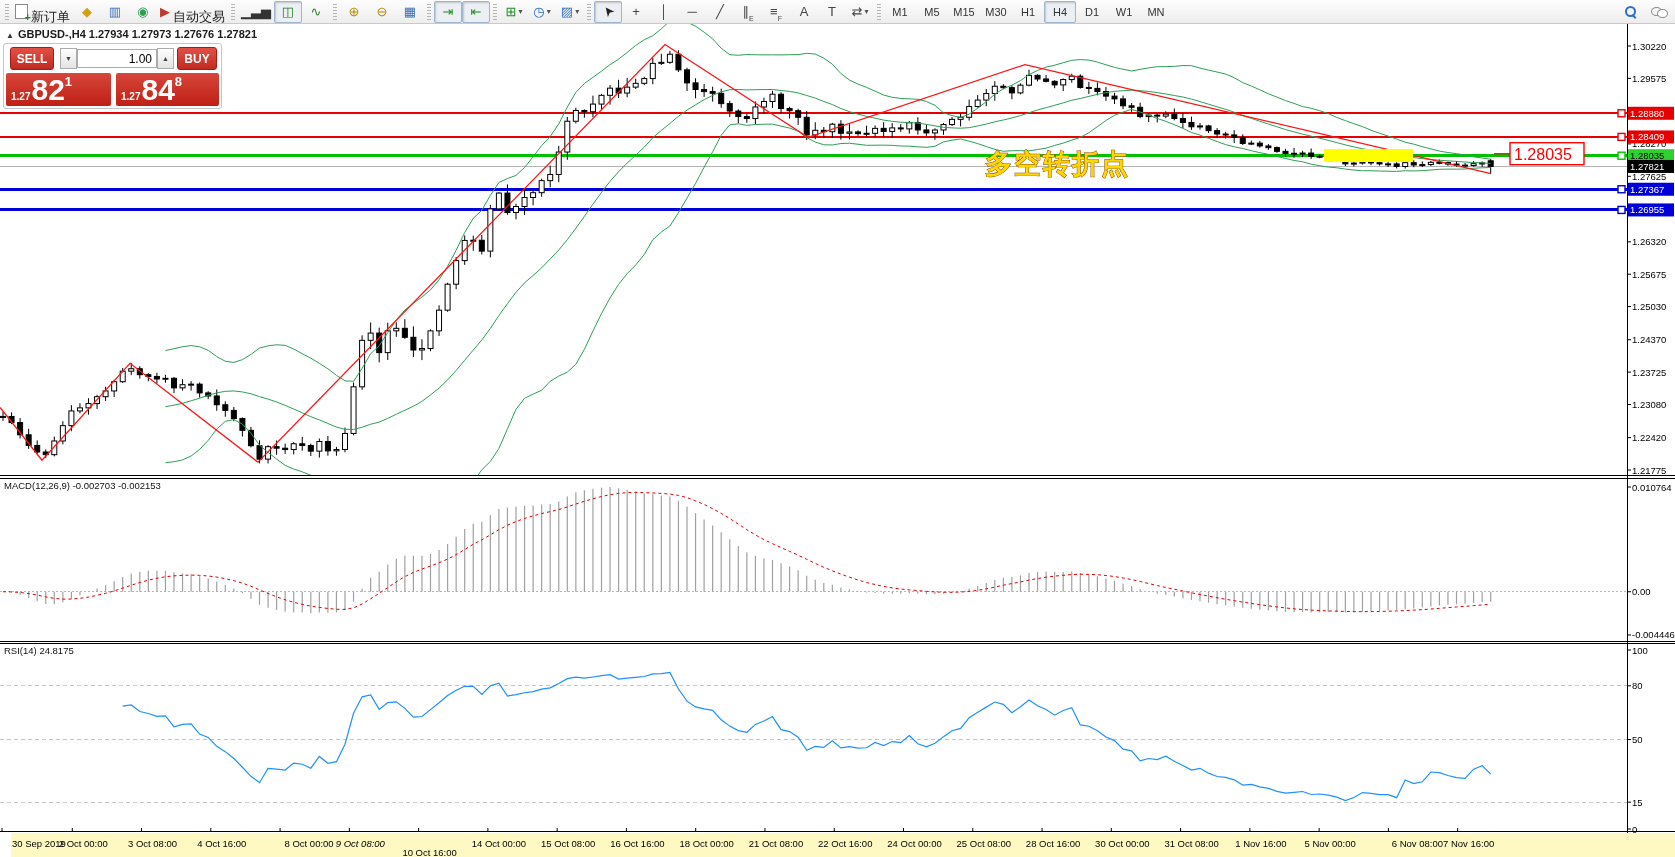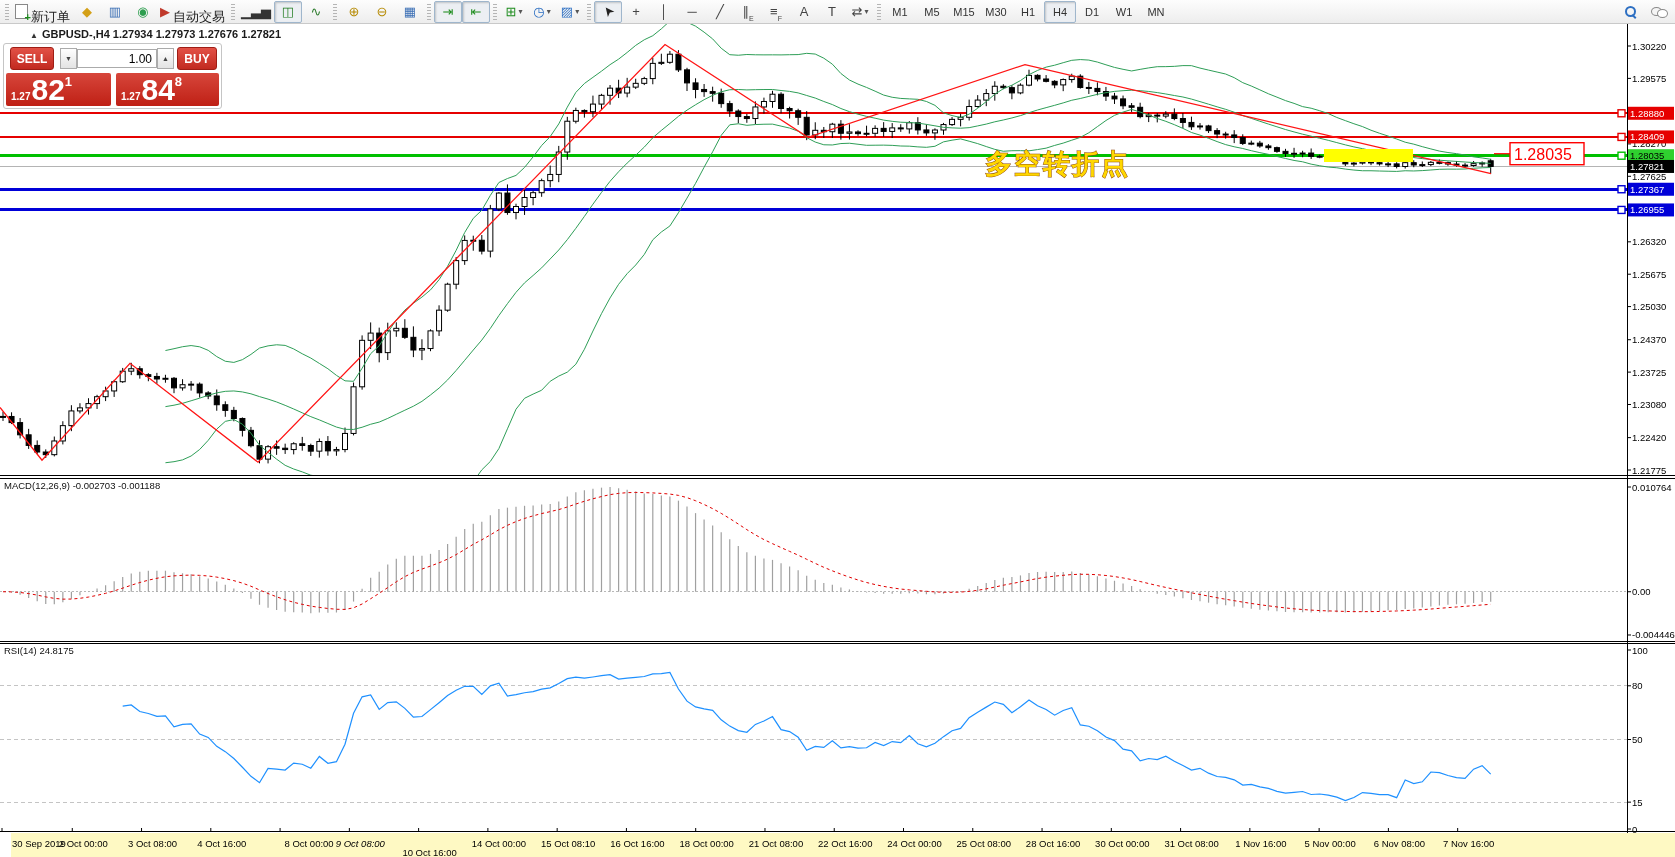--- a/index.html
+++ b/index.html
@@ -21,21 +21,21 @@
   .icon-search::after{content:"";position:absolute;left:8px;top:8px;width:2px;height:5px;background:#2d6fc2;transform:rotate(-45deg);}
   .icon-chat{position:relative;width:16px;height:12px;}
   .icon-chat::before{content:"";position:absolute;left:0;top:1px;width:9px;height:7px;border:1px solid #8a8a8a;border-radius:50%;background:#f5f5f5;}
   .icon-chat::after{content:"";position:absolute;left:6px;top:3px;width:9px;height:7px;border:1px solid #8a8a8a;border-radius:50%;background:#fff;}
   .mini-doc{position:relative;width:11px;height:13px;background:#fff;border:1px solid #888;}
   .mini-doc::after{content:"+";position:absolute;right:-4px;bottom:-5px;color:#1d8c1d;font-weight:bold;font-size:11px;}
   
   .panel-svg{position:absolute;left:0;}
   svg text{font-family:"Liberation Sans",sans-serif;}
   
-  #symbol-line{position:absolute;left:6px;top:28px;font-size:11px;font-weight:bold;color:#1a1a1a;z-index:5;margin-left:24px;}
+  #symbol-line{position:absolute;left:6px;top:28px;font-size:11px;font-weight:bold;color:#1a1a1a;z-index:5;}
   #symbol-line .tri{font-size:8px;margin-right:4px;color:#333;}
   #oneclick{position:absolute;left:3px;top:43px;width:219px;z-index:6;background:rgba(255,255,255,.92);
     border:1px solid #c5c5c5;border-radius:3px;padding:3px 2px 2px 2px;box-sizing:border-box;}
   .oc-row{display:flex;align-items:center;height:23px;}
   .oc-btn{background:linear-gradient(#e25146,#c22a20);color:#fff;font-weight:bold;font-size:12px;border:1px solid #9f1d15;
     border-radius:3px;height:21px;display:flex;align-items:center;justify-content:center;}
   .oc-sell{width:42px;margin-left:4px;}
   .oc-buy{width:38px;margin-left:3px;}
   .oc-spin{width:15px;height:19px;border:1px solid #ababab;background:linear-gradient(#fefefe,#e3e3e3);
     font-size:7px;color:#444;display:flex;align-items:center;justify-content:center;}
@@ -839,44 +839,44 @@
         <span class="pfx">1.27</span>
         <span class="big">84</span>
         <span class="sup">8</span>
       </div>
     </div>
   </div>
 
   <div class="ind-label" style="top:480px">
     <span>MACD(12,26,9)</span>
     <span>-0.002703</span>
-    <span>-0.001188</span>
+    <span>-0.002153</span>
   </div>
   <div class="ind-label" style="top:645px">
     <span>RSI(14)</span>
     <span>24.8175</span>
   </div>
 
   <div id="time-axis">
       <span style="left: 1px;">30 Sep 2019</span>
       <span style="left: 72.27px; transform: translateX(-50%);">2 Oct 00:00</span>
       <span style="left: 141.54px; transform: translateX(-50%);">3 Oct 08:00</span>
       <span style="left: 210.81px; transform: translateX(-50%);">4 Oct 16:00</span>
       <span style="left: 280.08px; transform: translateX(-50%); padding-left: 36px;">8 Oct 00:00</span>
       <span style="left: 349.35px; transform: translateX(-50%); font-style: italic;">9 Oct 08:00</span>
       <span style="left: 418.62px; transform: translateX(-50%); margin-top: 9px;">10 Oct 16:00</span>
       <span style="left: 487.89px; transform: translateX(-50%);">14 Oct 00:00</span>
-      <span style="left: 557.16px; transform: translateX(-50%);">15 Oct 08:10</span>
+      <span style="left: 557.16px; transform: translateX(-50%);">15 Oct 08:00</span>
       <span style="left: 626.43px; transform: translateX(-50%); text-align: right;">16 Oct 16:00</span>
       <span style="left: 695.7px; transform: translateX(-50%);">18 Oct 00:00</span>
       <span style="left: 764.97px; transform: translateX(-50%);">21 Oct 08:00</span>
       <span style="left: 834.24px; transform: translateX(-50%); text-align: center;">22 Oct 16:00</span>
       <span style="left: 903.51px; transform: translateX(-50%);">24 Oct 00:00</span>
       <span style="left: 972.78px; transform: translateX(-50%);">25 Oct 08:00</span>
       <span style="left: 1042.05px; transform: translateX(-50%);">28 Oct 16:00</span>
       <span style="left: 1111.32px; transform: translateX(-50%);">30 Oct 00:00</span>
       <span style="left: 1180.59px; transform: translateX(-50%);">31 Oct 08:00</span>
       <span style="left: 1249.86px; transform: translateX(-50%);">1 Nov 16:00</span>
       <span style="left: 1319.13px; transform: translateX(-50%);">5 Nov 00:00</span>
-      <span style="left: 1388.4px; transform: translateX(-50%);">6 Nov 08:00</span>
+      <span style="left: 1388.4px; transform: translateX(-50%); padding-left: 36px;">6 Nov 08:00</span>
       <span style="left: 1457.67px; transform: translateX(-50%);">7 Nov 16:00</span>
     </div>
 </div>
 
 </body></html>

